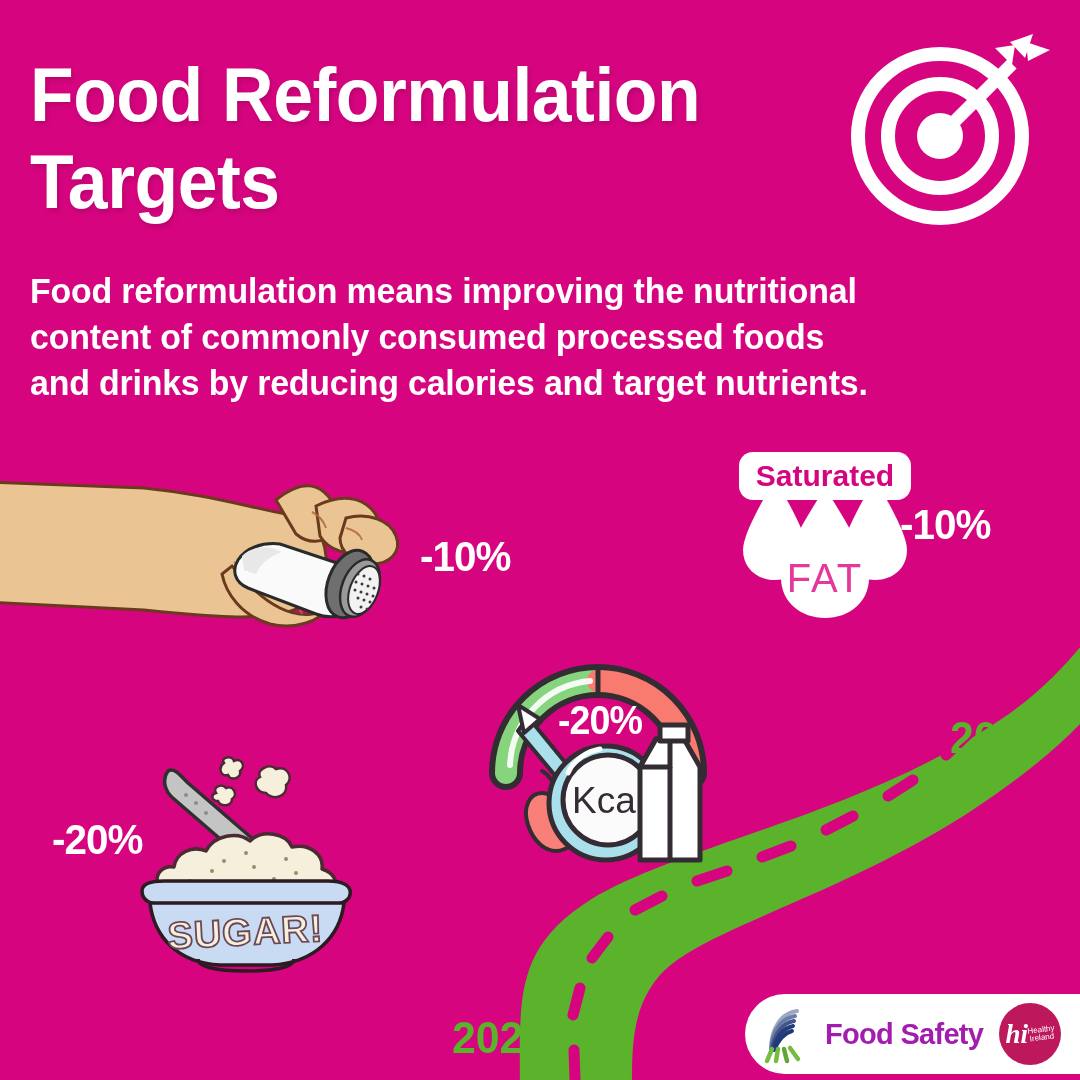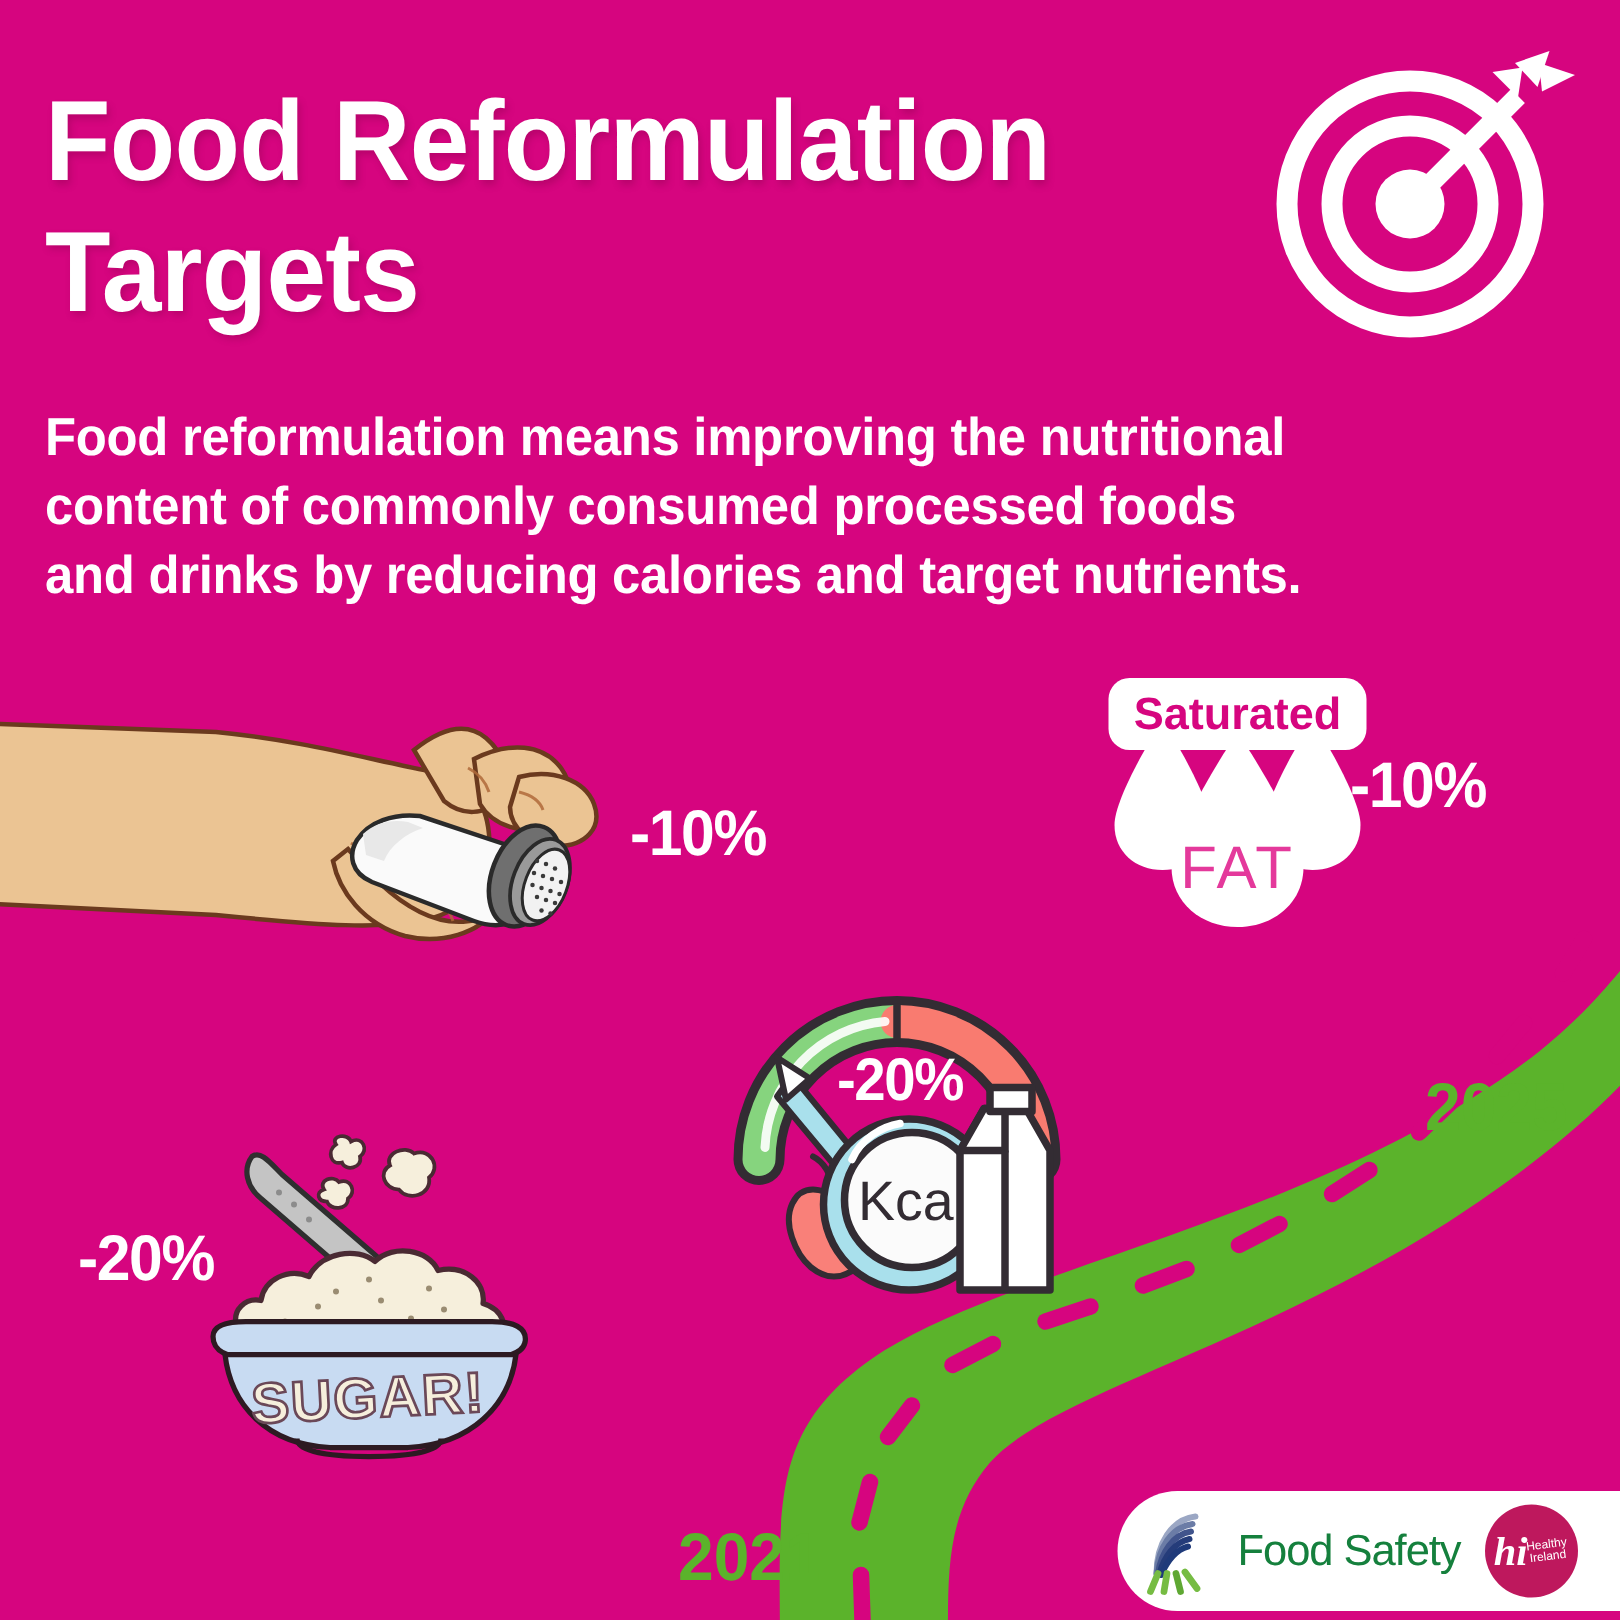--- a/index.html
+++ b/index.html
@@ -62,21 +62,21 @@
   
   #logo-bar{
     position:absolute;left:745px;top:994px;
     width:335px;height:80px;
     background:#ffffff;border-radius:40px 0 0 40px;
     display:flex;align-items:center;gap:10px;
     padding-left:18px;box-sizing:border-box;
   }
   #fsai-text{display:flex;flex-direction:column;line-height:1;}
   #fsai-name{
-    color:#15803d;font-weight:normal;font-size:29px;letter-spacing:-0.7px;
+    color:#a21caf;font-weight:bold;font-size:29px;letter-spacing:-0.7px;
   }
   #fsai-sub{
     color:#1F3A7A;font-size:14.2px;letter-spacing:0.7px;margin-top:3px;
   }
   #hi-badge{
     width:62px;height:62px;border-radius:50%;background:#be185d;
     display:flex;align-items:center;justify-content:center;
     margin-left:6px;flex:0 0 auto;
   }
   #hi-badge .hi-main{

